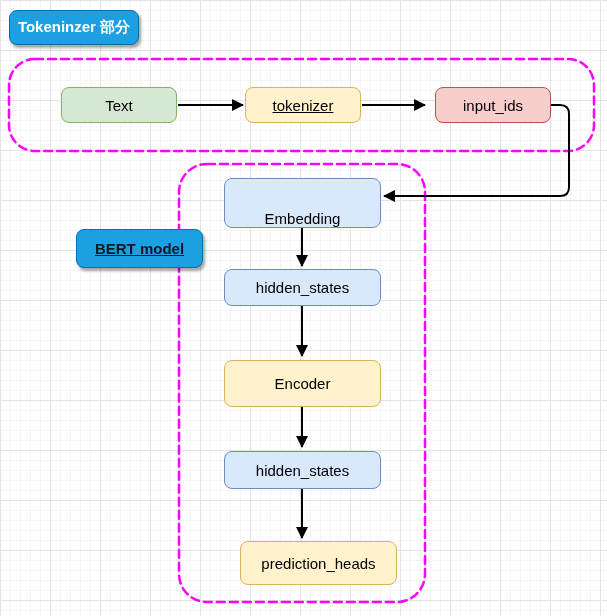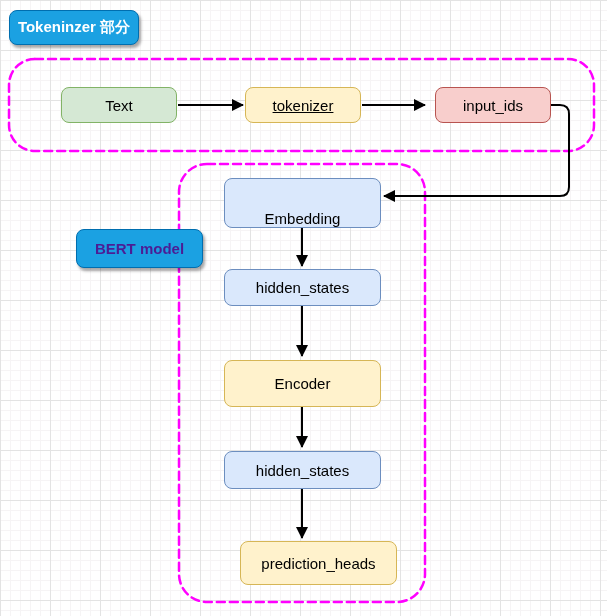--- a/index.html
+++ b/index.html
@@ -65,21 +65,21 @@
     <path class="edge" d="M543,105 L560,105 Q569,105 569,114 L569,187 Q569,196 560,196 L384,196" marker-end="url(#arrow)" stroke="#000000"></path>
     <path class="edge" d="M302,216 L302,266" marker-end="url(#arrow)" stroke="#000000"></path>
     <path class="edge" d="M302,306 L302,356" marker-end="url(#arrow)" stroke="#000000"></path>
     <path class="edge" d="M302,398 L302,447" marker-end="url(#arrow)" stroke="#000000"></path>
     <path class="edge" d="M302,489 L302,538" marker-end="url(#arrow)" stroke="#000000"></path>
   </svg>
 
   <div class="section-label" style="left: 9px; top: 10px; width: 130px; height: 35px; background-color: rgb(27, 161, 226); border-color: rgb(0, 110, 175); color: rgb(255, 255, 255);">
     <span>Tokeninzer 部分</span>
   </div>
-  <div class="section-label" style="left: 76px; top: 229px; width: 127px; height: 39px; background-color: rgb(27, 161, 226); border-color: rgb(0, 110, 175); color: #4c1d95;">
+  <div class="section-label" style="left: 76px; top: 229px; width: 127px; height: 39px; background-color: rgb(27, 161, 226); border-color: rgb(0, 110, 175); color: #0f172a; text-decoration: underline;">
     <span>BERT model</span>
   </div>
 
   <div class="node" style="left: 61px; top: 87px; width: 116px; height: 36px; background-color: rgb(213, 232, 212); border-color: rgb(130, 179, 102);">
     <span>Text</span>
   </div>
   <div class="node" style="left: 245px; top: 87px; width: 116px; height: 36px; background-color: rgb(255, 242, 204); border-color: rgb(214, 182, 86); text-decoration: underline;">
     <span>tokenizer</span>
   </div>
   <div class="node" style="left: 427px; top: 87px; width: 116px; height: 36px; background-color: rgb(248, 206, 204); border-color: rgb(184, 84, 80); margin-left: 8px;">

